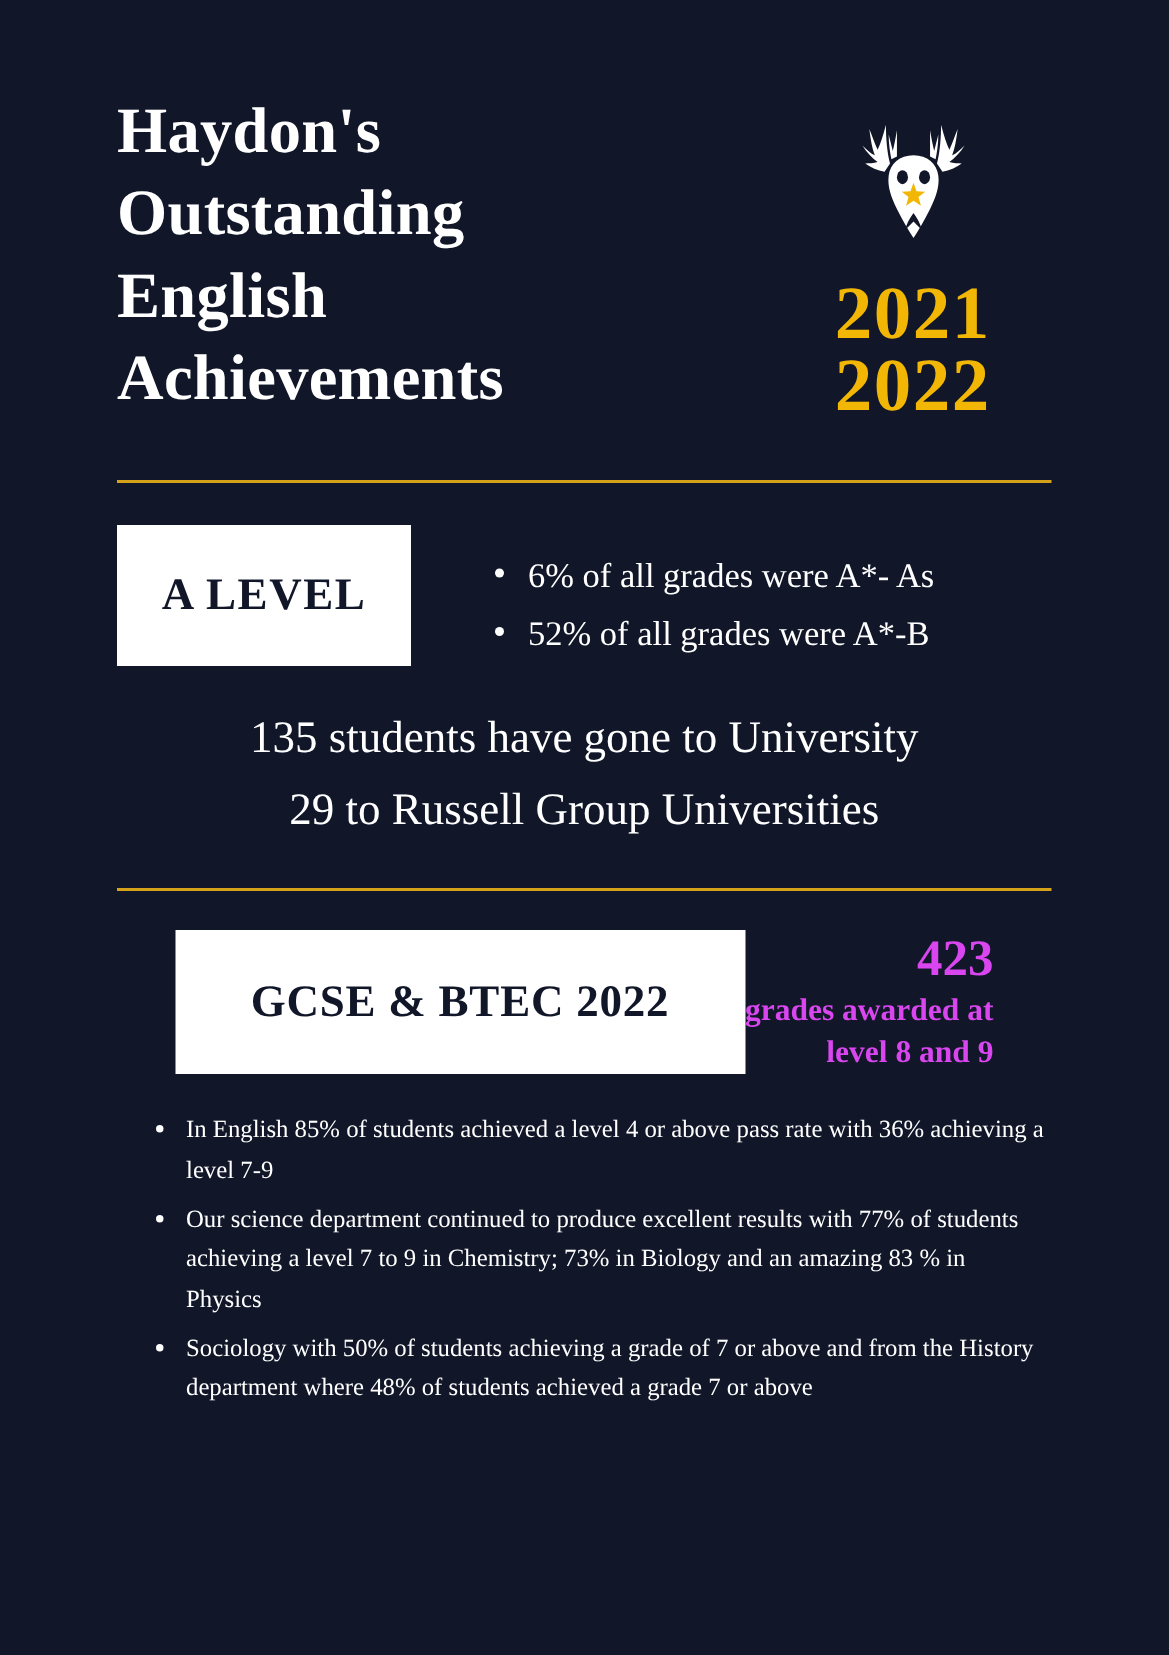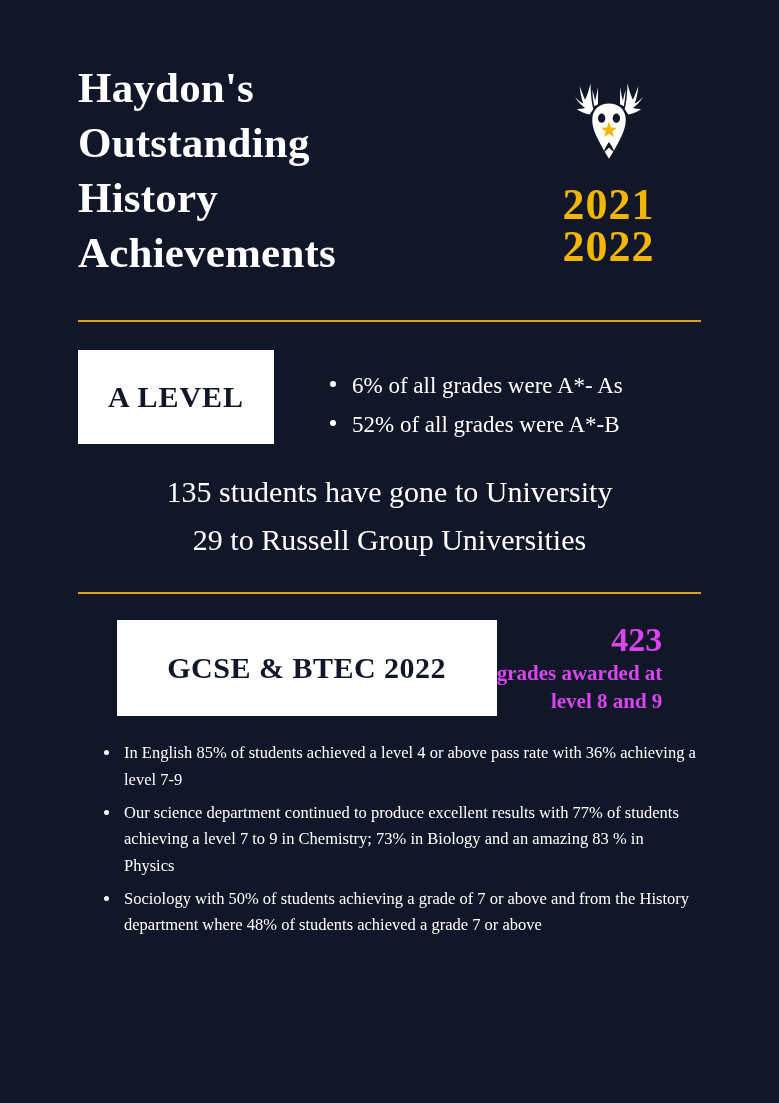--- a/index.html
+++ b/index.html
@@ -51,38 +51,38 @@
   .crest {
     width: 92px;
     height: 92px;
     display: block;
   }
   .years {
     margin-top: 18px;
     text-align: center;
     color: #f2b705;
     font-weight: bold;
-    font-size: 44px;
+    font-size: 50px;
     line-height: 0.96;
     letter-spacing: 1px;
   }
 
   
   .rule {
     height: 2px;
     background: #d6a21a;
     width: 100%;
   }
   .rule-1 { margin-top: 40px; }
   .rule-2 { margin-top: 28px; }
 
   
   .alevel-row {
     display: flex;
-    align-items: flex-end;
+    align-items: center;
     margin-top: 28px;
   }
   .tag {
     background: #ffffff;
     color: #111729;
     font-weight: bold;
     display: flex;
     align-items: center;
     justify-content: center;
     box-sizing: border-box;
@@ -179,21 +179,21 @@
 </style>
 </head>
 <body>
 
 <div class="poster">
 
   <div class="header">
     <h1 class="title">
       <div>Haydon's</div>
       <div>Outstanding</div>
-      <div>History</div>
+      <div>English</div>
       <div>Achievements</div>
     </h1>
 
     <div class="header-right">
       <span>
         <svg class="crest" viewBox="0 0 100 100" xmlns="http://www.w3.org/2000/svg">
           <g fill="#ffffff">
 
             <path d="M30 10 C28 18 26 24 24 28 C22 24 20 18 18 13 C19 21 20 27 22 32 C19 31 16 28 13 25 C16 30 20 34 24 37 C21 38 18 38 15 38 C19 41 24 43 29 44 L33 38 C31 31 30 20 30 10 Z"></path>
             <path d="M70 10 C72 18 74 24 76 28 C78 24 80 18 82 13 C81 21 80 27 78 32 C81 31 84 28 87 25 C84 30 80 34 76 37 C79 38 82 38 85 38 C81 41 76 43 71 44 L67 38 C69 31 70 20 70 10 Z"></path>

